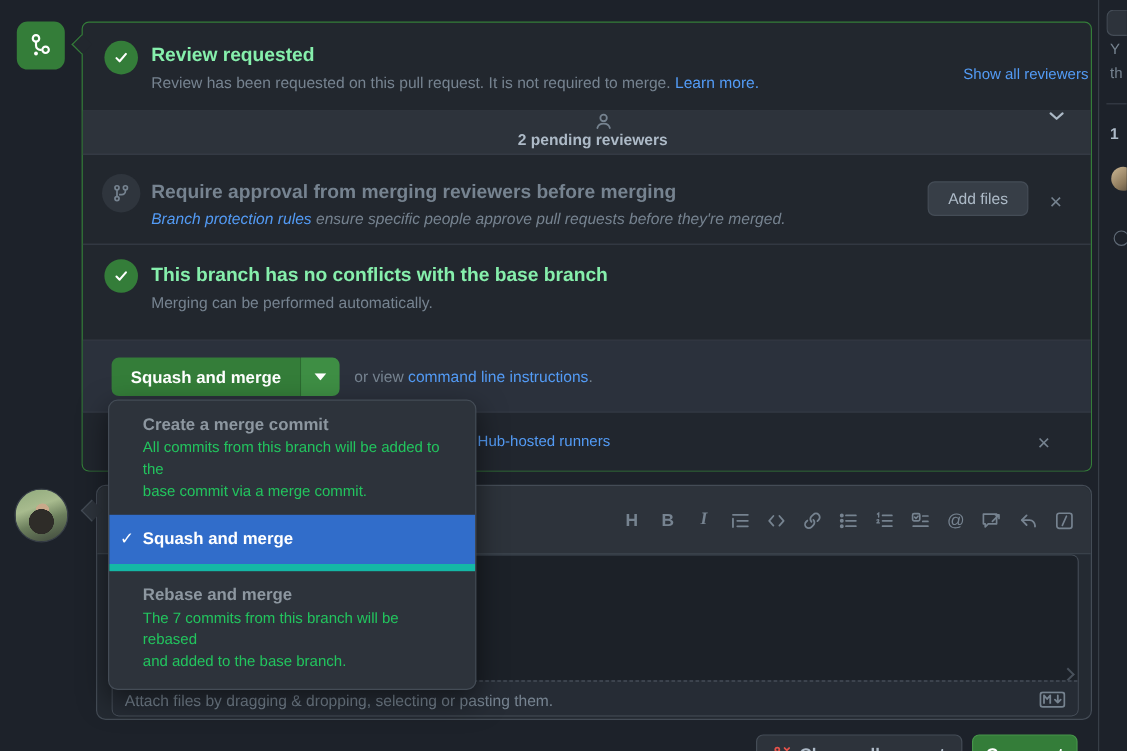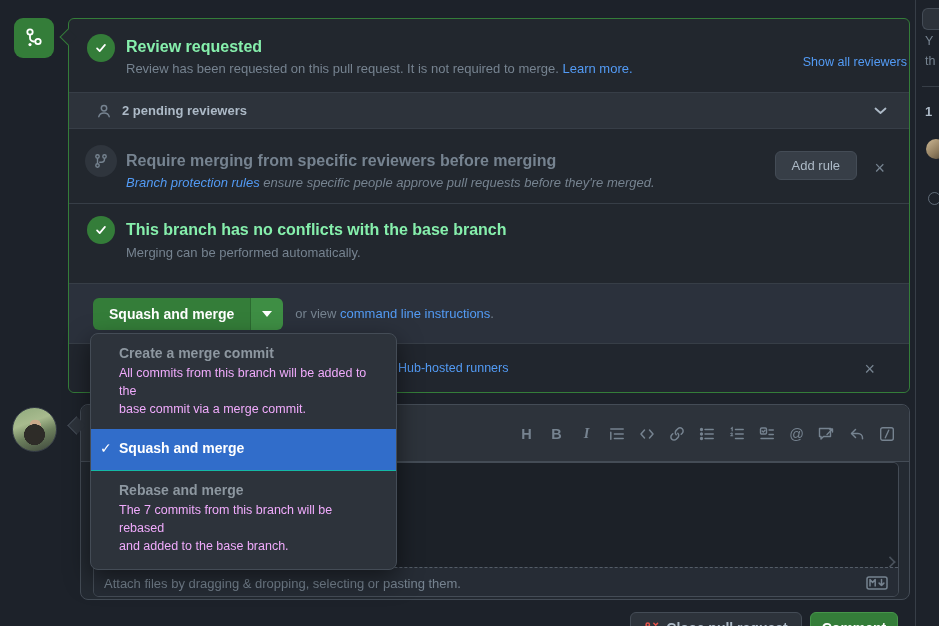--- a/index.html
+++ b/index.html
@@ -23,21 +23,21 @@
 
   
   .review-box { left:68px; top:18px; width:842px; height:375px;
     background:#22272e; border:1px solid #347d39; border-radius:6px; }
   .box-caret { left:62px; top:31px; width:12px; height:12px; background:#22272e;
     border-left:1px solid #347d39; border-bottom:1px solid #347d39;
     transform:rotate(45deg); }
   .sect { position:absolute; left:0; width:100%; }
   .s-review   { top:0;    height:74px;  border-bottom:1px solid #373e47; }
   .s-pending  { top:74px; height:36px;  background:#2d333b; border-bottom:1px solid #373e47;
-                display:flex; align-items:center; }
+                display:flex; align-items:center;flex-direction:column; }
   .s-protect  { top:110px; height:75px; border-bottom:1px solid #373e47; }
   .s-conflict { top:185px; height:80px; border-bottom:1px solid #373e47; }
   .s-footer   { top:265px; height:60px; background:#2b313c; border-bottom:1px solid #373e47;
                 display:flex; align-items:center; }
   .s-notice   { top:325px; height:48px; background:#21262e; border-radius:0 0 6px 6px; }
 
   .check-circle { width:28px; height:28px; border-radius:50%; background:#347d39;
     display:flex; align-items:center; justify-content:center; }
   .gray-circle { width:32px; height:32px; border-radius:50%; background:#2f353d;
     display:flex; align-items:center; justify-content:center; }
@@ -59,23 +59,23 @@
     padding:0 16px; display:flex; align-items:center; border-radius:6px 0 0 6px; }
   .merge-btn .caret { width:33px; background:#3e8e44; border-left:1px solid #2b6a30;
     border-radius:0 6px 6px 0; display:flex; align-items:center; justify-content:center; }
   .or-view { font-size:13px; color:#768390; margin-left:12px; }
 
   
   .menu { left:90px; top:333px; width:307px; background:#2d333b;
     border:1px solid #444c56; border-radius:8px; z-index:40; overflow:hidden;
     box-shadow:0 8px 24px rgba(0,0,0,.5); }
   .menu-item { position:relative; padding:11px 16px 11px 28px; cursor:pointer; }
-  .menu-item + .menu-item { border-top:1px solid #14b8a6; }
+  .menu-item + .menu-item { border-top:6px solid #14b8a6; }
   .menu-item .t { font-size:14px; font-weight:700; color:#8d97a0; margin-bottom:3px; }
-  .menu-item .d { font-size:12.5px; line-height:18px; color:#f0abfc; }
+  .menu-item .d { font-size:12.5px; line-height:18px; color:#22c55e; }
   .menu-item.selected { background:#316dca; border-top:none; }
   .menu-item.selected .t { color:#ffffff; }
   .menu-item.selected .d { color:rgba(255,255,255,.78); }
   .menu-item .chk { position:absolute; left:9px; top:11px; color:#fff; font-size:14px; }
 
   
   .comment-box { left:80px; top:404px; width:830px; height:196px;
     background:#242a32; border:1px solid #444c56; border-radius:8px; }
   .comment-caret { left:70px; top:419px; width:13px; height:13px; background:#2d333b;
     border-left:1px solid #444c56; border-bottom:1px solid #444c56; transform:rotate(45deg); z-index:5; }
@@ -160,23 +160,23 @@
 
   <div class="sect s-protect">
     <div class="abs gray-circle" style="left:16px; top:16px;">
       <svg width="16" height="16" viewBox="0 0 16 16" fill="none" stroke="#768390" stroke-width="1.4">
         <circle cx="4.5" cy="3.5" r="1.7"></circle>
           <circle cx="11.5" cy="3.5" r="1.7"></circle>
           <circle cx="4.5" cy="12.5" r="1.7"></circle>
         <path d="M4.5 5.2 v5.6 M11.5 5.2 v1 a3 3 0 0 1 -3 3 H6.2"></path>
       </svg>
     </div>
-    <div class="abs h1 muted" style="left:57px; top:23px;">Require merging from specific reviewers before merging</div>
+    <div class="abs h1 muted" style="left:57px; top:23px;">Require approval from merging reviewers before merging</div>
     <div class="abs sub" style="left:57px; top:46px;font-style:italic;"><a class="link">Branch protection rules</a><span> ensure specific people approve pull requests before they're merged.</span></div>
-    <button class="add-rule">Add rule</button>
+    <button class="add-rule">Add files</button>
     <span class="abs x-btn" style="right:24px; top:30px;">×</span>
   </div>
 
   <div class="sect s-conflict">
     <div class="abs check-circle" style="left:18px; top:12px;">
       <svg width="14" height="14" viewBox="0 0 16 16" fill="none" stroke="#fff" stroke-width="2" stroke-linecap="round" stroke-linejoin="round">
           <polyline points="3.5 8.5 6.5 11.5 12.5 4.5"></polyline>
         </svg>
     </div>
     <div class="abs h1" style="left:57px; top:17px;">This branch has no conflicts with the base branch</div>

